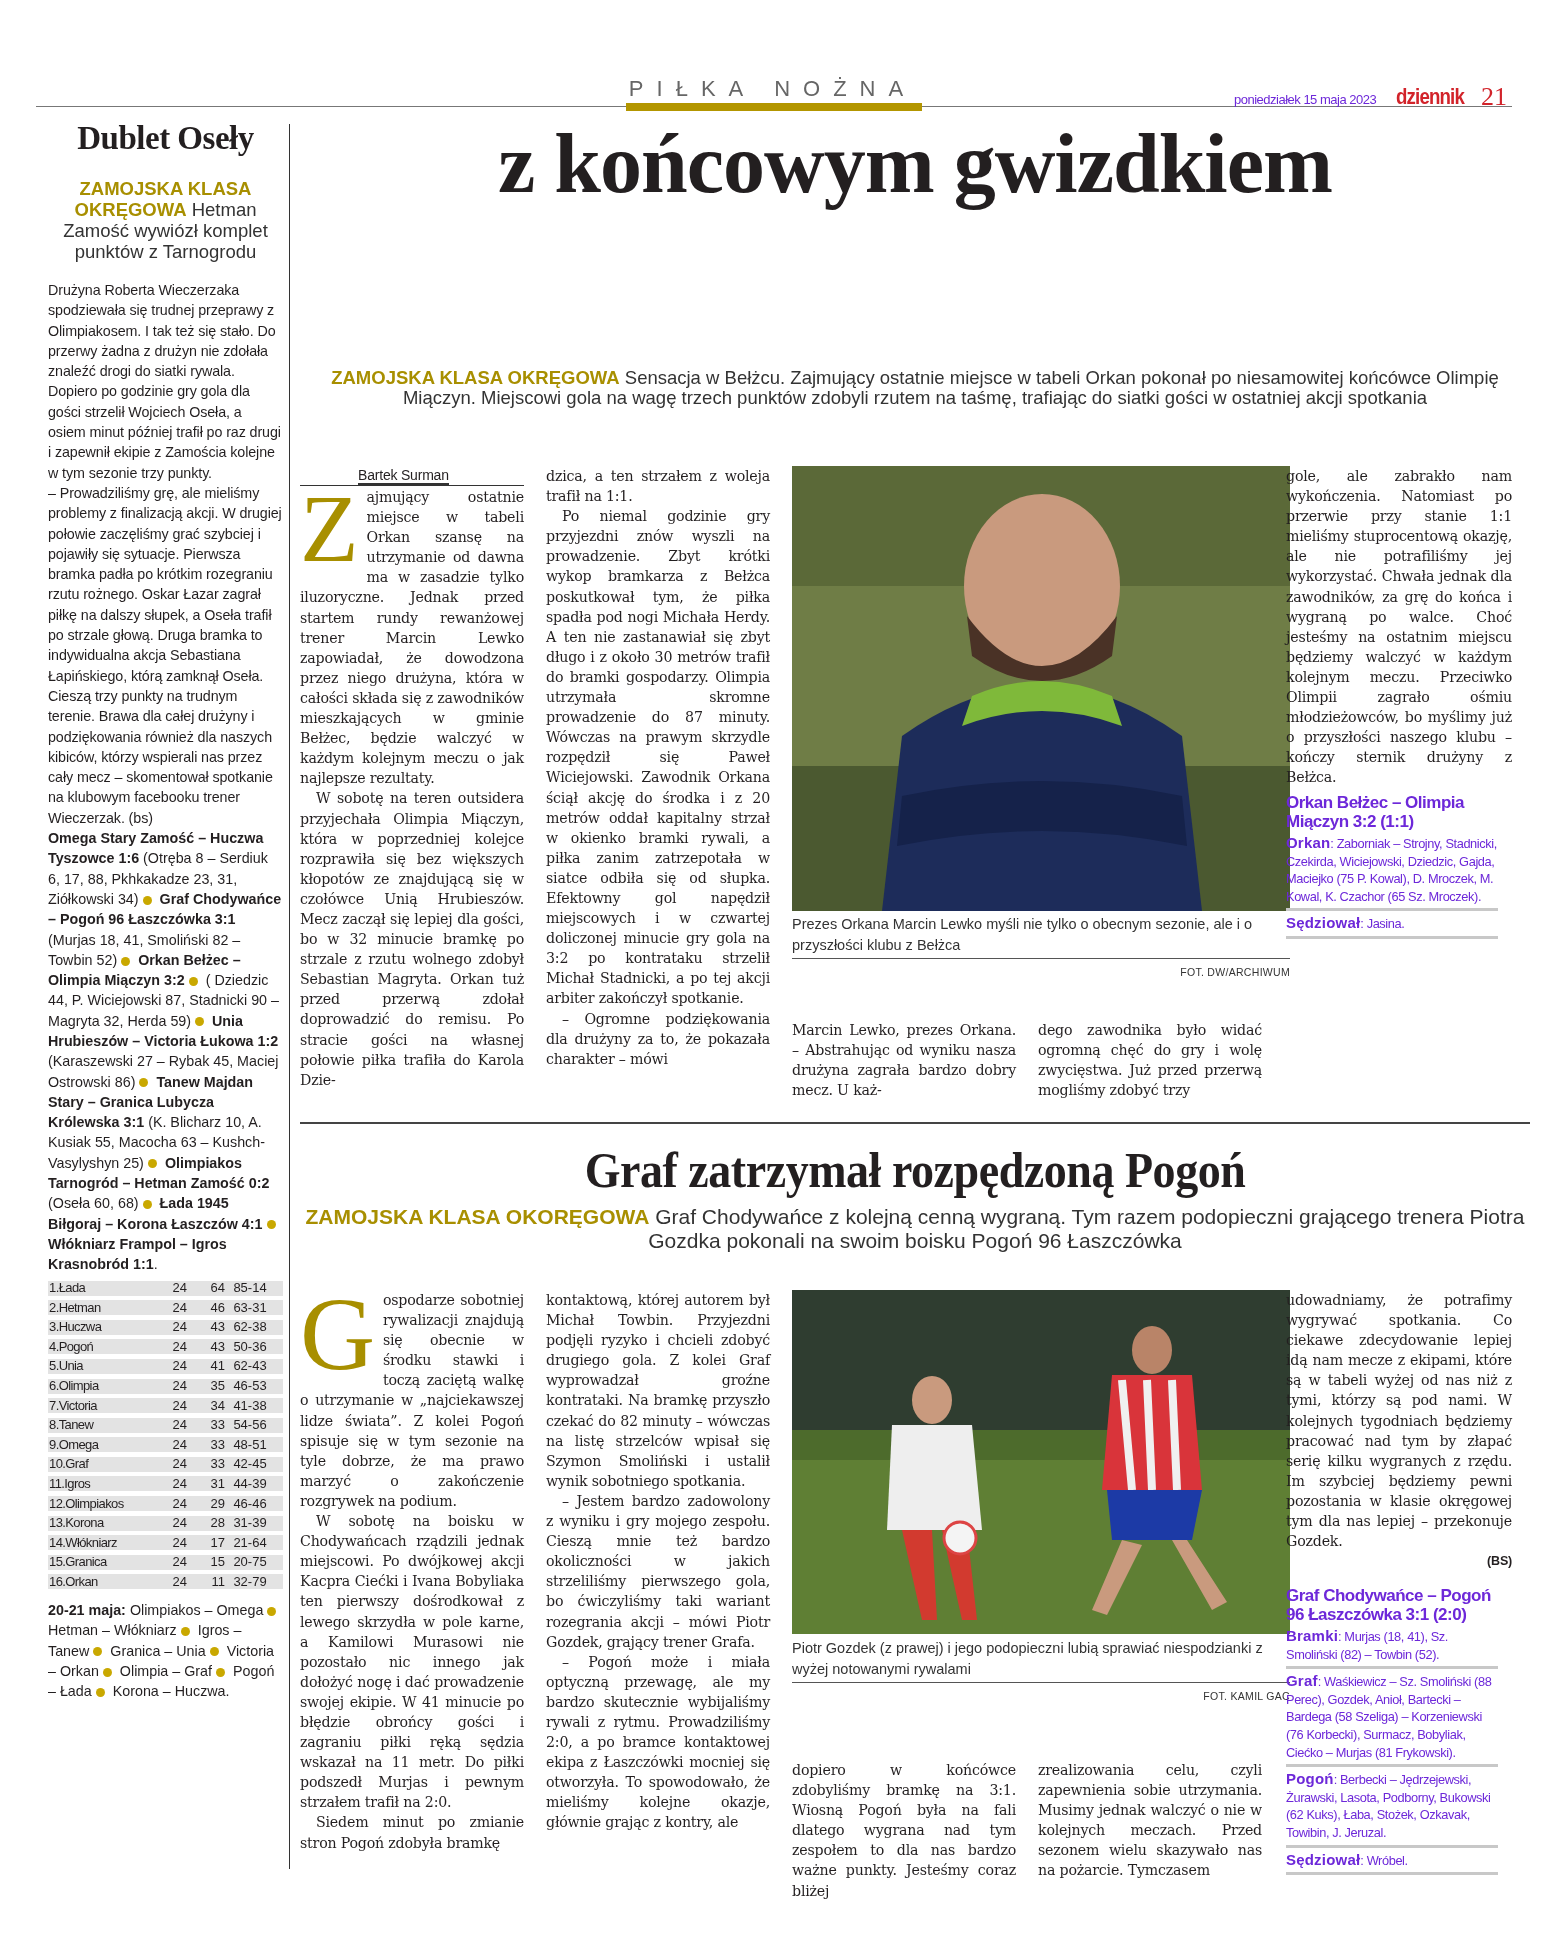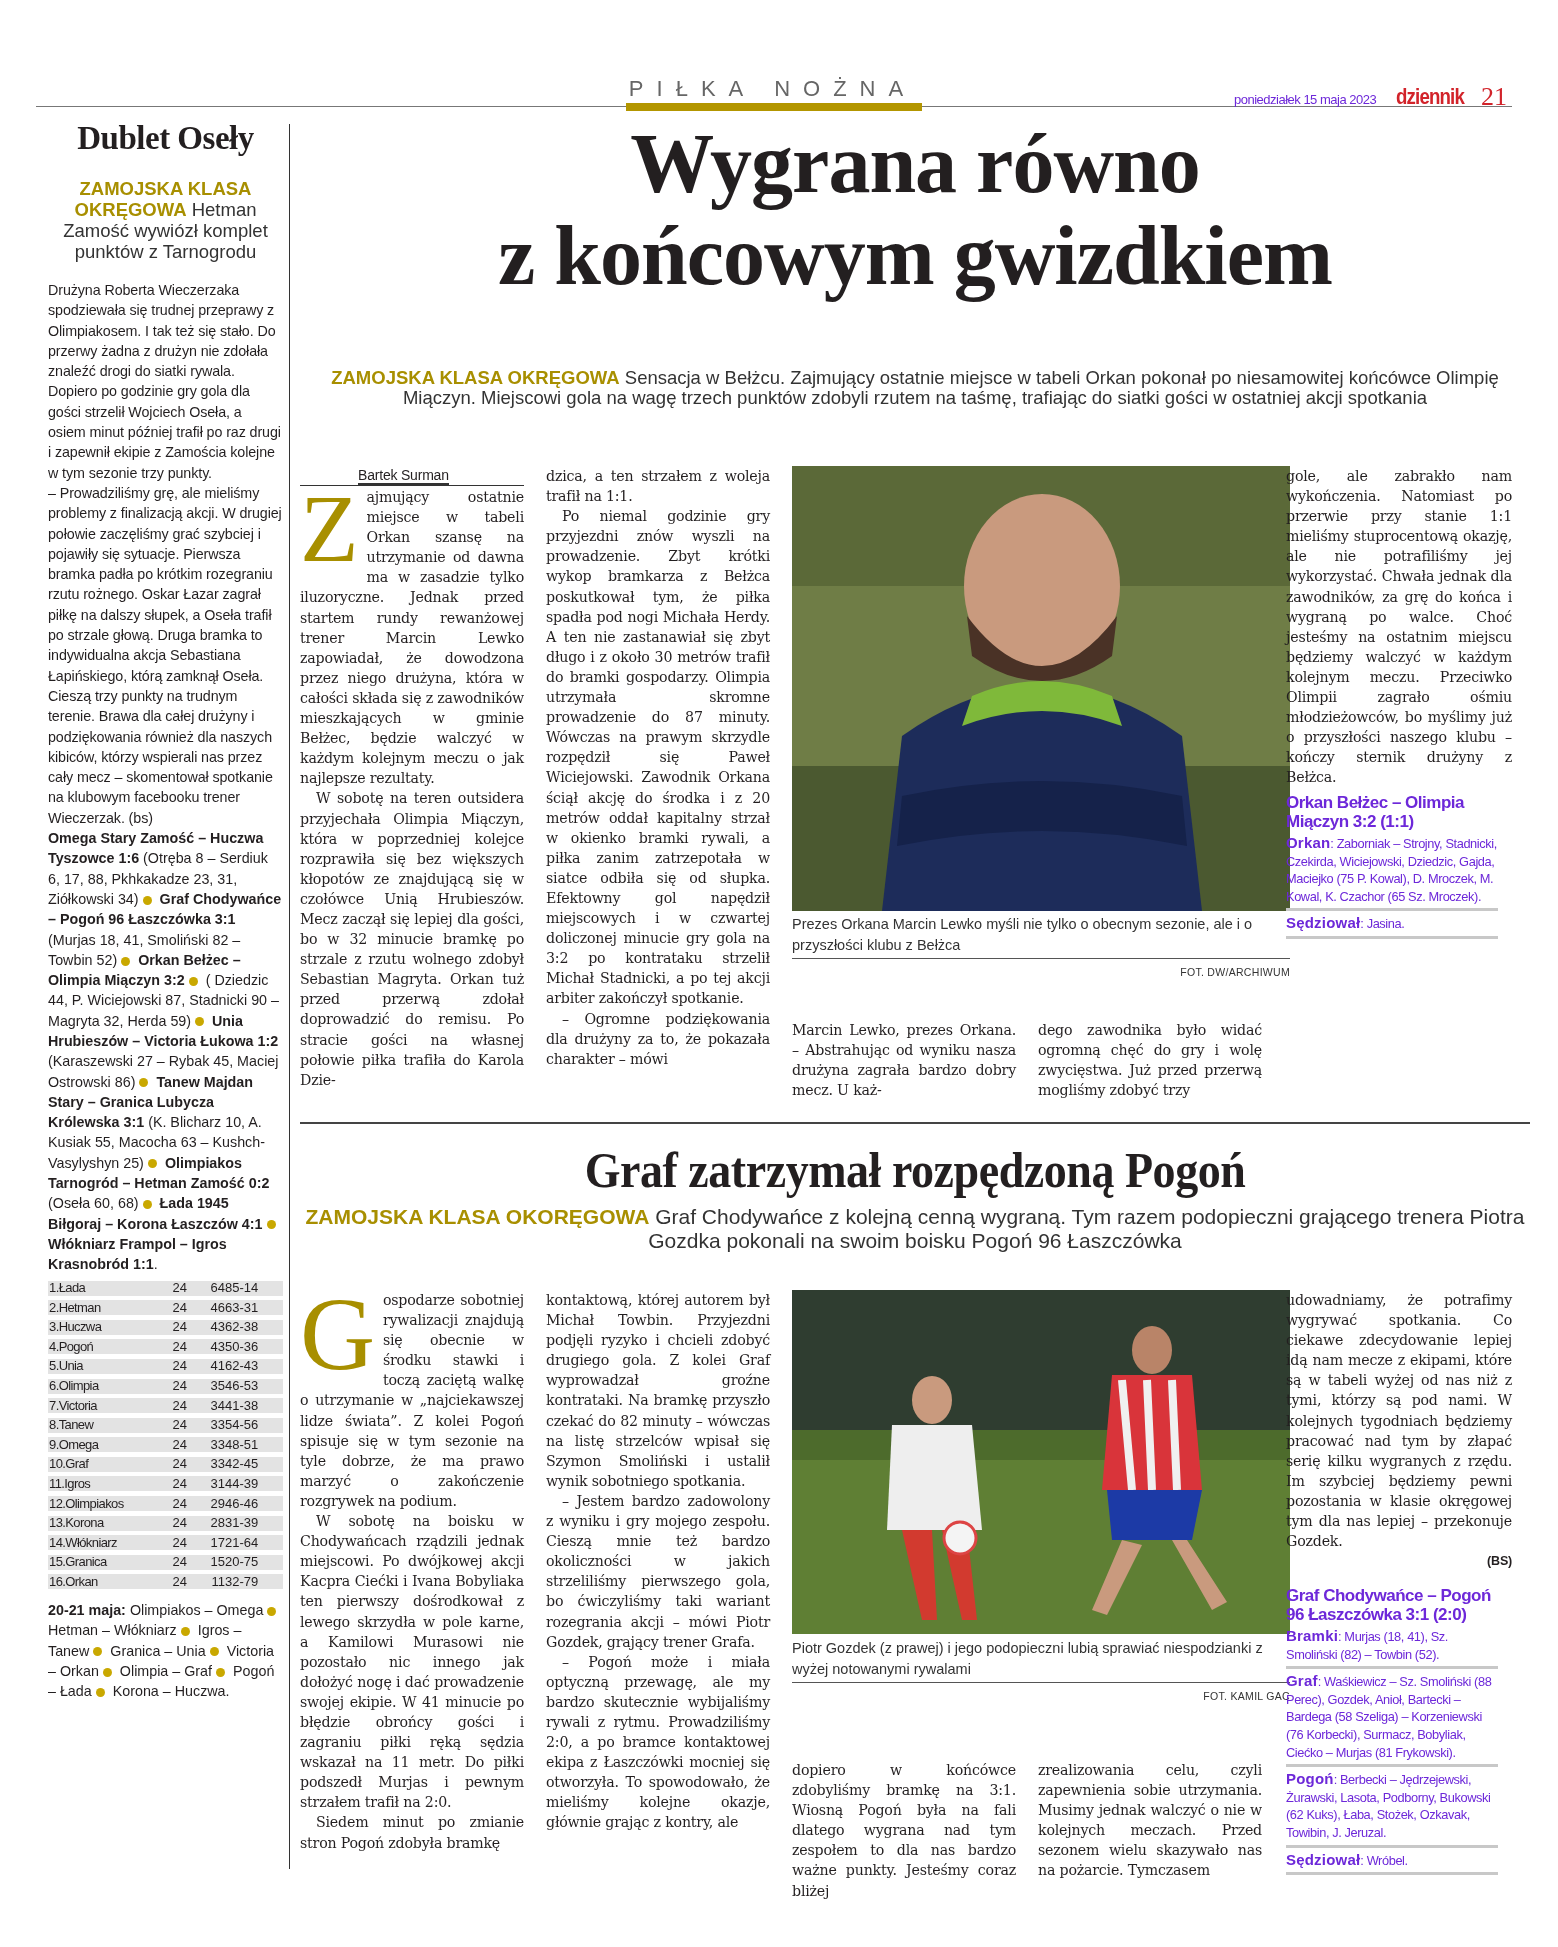--- a/index.html
+++ b/index.html
@@ -25,21 +25,21 @@
   .sb-body p { margin: 0; }
   .sb-results { font-family: "Liberation Sans", sans-serif; font-size: 14.3px; line-height: 20.3px; }
   .sb-results b { font-weight: bold; }
   .dot { display: inline-block; width: 9px; height: 9px; border-radius: 50%; background: #c9a800; margin: 0 4px; vertical-align: middle; }
   .table { margin-top: 4px; width: 235px; font-family: "Liberation Sans", sans-serif; font-size: 13px; }
   .table-row { display: flex; height: 19.6px; line-height: 16px; }
   .table-row .cell-bg { display: flex; width: 100%; background: #e3e3e3; height: 15px; margin-top: 2px; align-items: center; transform: scaleX(1); }
   .table-row .c-team { flex: 1; padding-left: 1px; letter-spacing: -0.6px; }
   .table-row .c-m { width: 30px; text-align: right; }
   .table-row .c-p { width: 38px; text-align: right; }
-  .table-row .c-g { width: 58px; text-align: left; padding-right: 8px; }
+  .table-row .c-g { width: 58px; text-align: center; padding-right: 8px; }
   .sb-next { margin-top: 8px; font-family: "Liberation Sans", sans-serif; font-size: 14.3px; line-height: 20.3px; }
 
   
   .headline1 { position: absolute; left: 300px; top: 118px; width: 1230px; text-align: center;
     font-family: "Liberation Serif", serif; font-weight: bold; font-size: 84px; line-height: 92px; color: #231f20; letter-spacing: -1px; }
   .lead1 { position: absolute; left: 305px; top: 368px; width: 1220px; text-align: center; font-family: "Liberation Sans", sans-serif; font-size: 18.5px; line-height: 20px; color: #333; }
 
   .headline2 { position: absolute; left: 300px; top: 1140px; width: 1230px; text-align: center;
     font-family: "Liberation Serif", serif; font-weight: bold; font-size: 50px; line-height: 60px; color: #231f20; transform: scaleX(0.92); letter-spacing: -0.5px; }
   .lead2 { position: absolute; left: 300px; top: 1205px; width: 1230px; text-align: center; font-family: "Liberation Sans", sans-serif; font-size: 21px; line-height: 24px; color: #333; }
@@ -244,21 +244,20 @@
     <span>Granica – Unia</span><span class="dot"></span>
     <span>Victoria – Orkan</span><span class="dot"></span>
     <span>Olimpia – Graf</span><span class="dot"></span>
     <span>Pogoń – Łada</span><span class="dot"></span>
     <span>Korona – Huczwa.</span>
   </div>
 </div>
 
 <div>
   <div class="headline1">
-    <div>Wygrana równo</div>
     <div>z końcowym gwizdkiem</div>
   </div>
   <div class="lead1">
     <span class="kicker">ZAMOJSKA KLASA OKRĘGOWA</span><span> Sensacja w Bełżcu. Zajmujący ostatnie miejsce w tabeli Orkan pokonał po niesamowitej końcówce Olimpię Miączyn. Miejscowi gola na wagę trzech punktów zdobyli rzutem na taśmę, trafiając do siatki gości w ostatniej akcji spotkania</span>
   </div>
 
   <div class="col" style="left:300px; top:466px; width:224px;">
     <div class="byline"><span>Bartek Surman</span></div>
     <p class="noindent"><span class="dropcap">Z</span><span>ajmujący ostatnie miejsce w tabeli Orkan szansę na utrzymanie od dawna ma w zasadzie tylko iluzoryczne. Jednak przed startem rundy rewanżowej trener Marcin Lewko zapowiadał, że dowodzona przez niego drużyna, która w całości składa się z zawodników mieszkających w gminie Bełżec, będzie walczyć w każdym kolejnym meczu o jak najlepsze rezultaty.</span></p>
     <p>W sobotę na teren outsidera przyjechała Olimpia Miączyn, która w poprzedniej kolejce rozprawiła się bez większych kłopotów ze znajdującą się w czołówce Unią Hrubieszów. Mecz zaczął się lepiej dla gości, bo w 32 minucie bramkę po strzale z rzutu wolnego zdobył Sebastian Magryta. Orkan tuż przed przerwą zdołał doprowadzić do remisu. Po stracie gości na własnej połowie piłka trafiła do Karola Dzie-</p>

